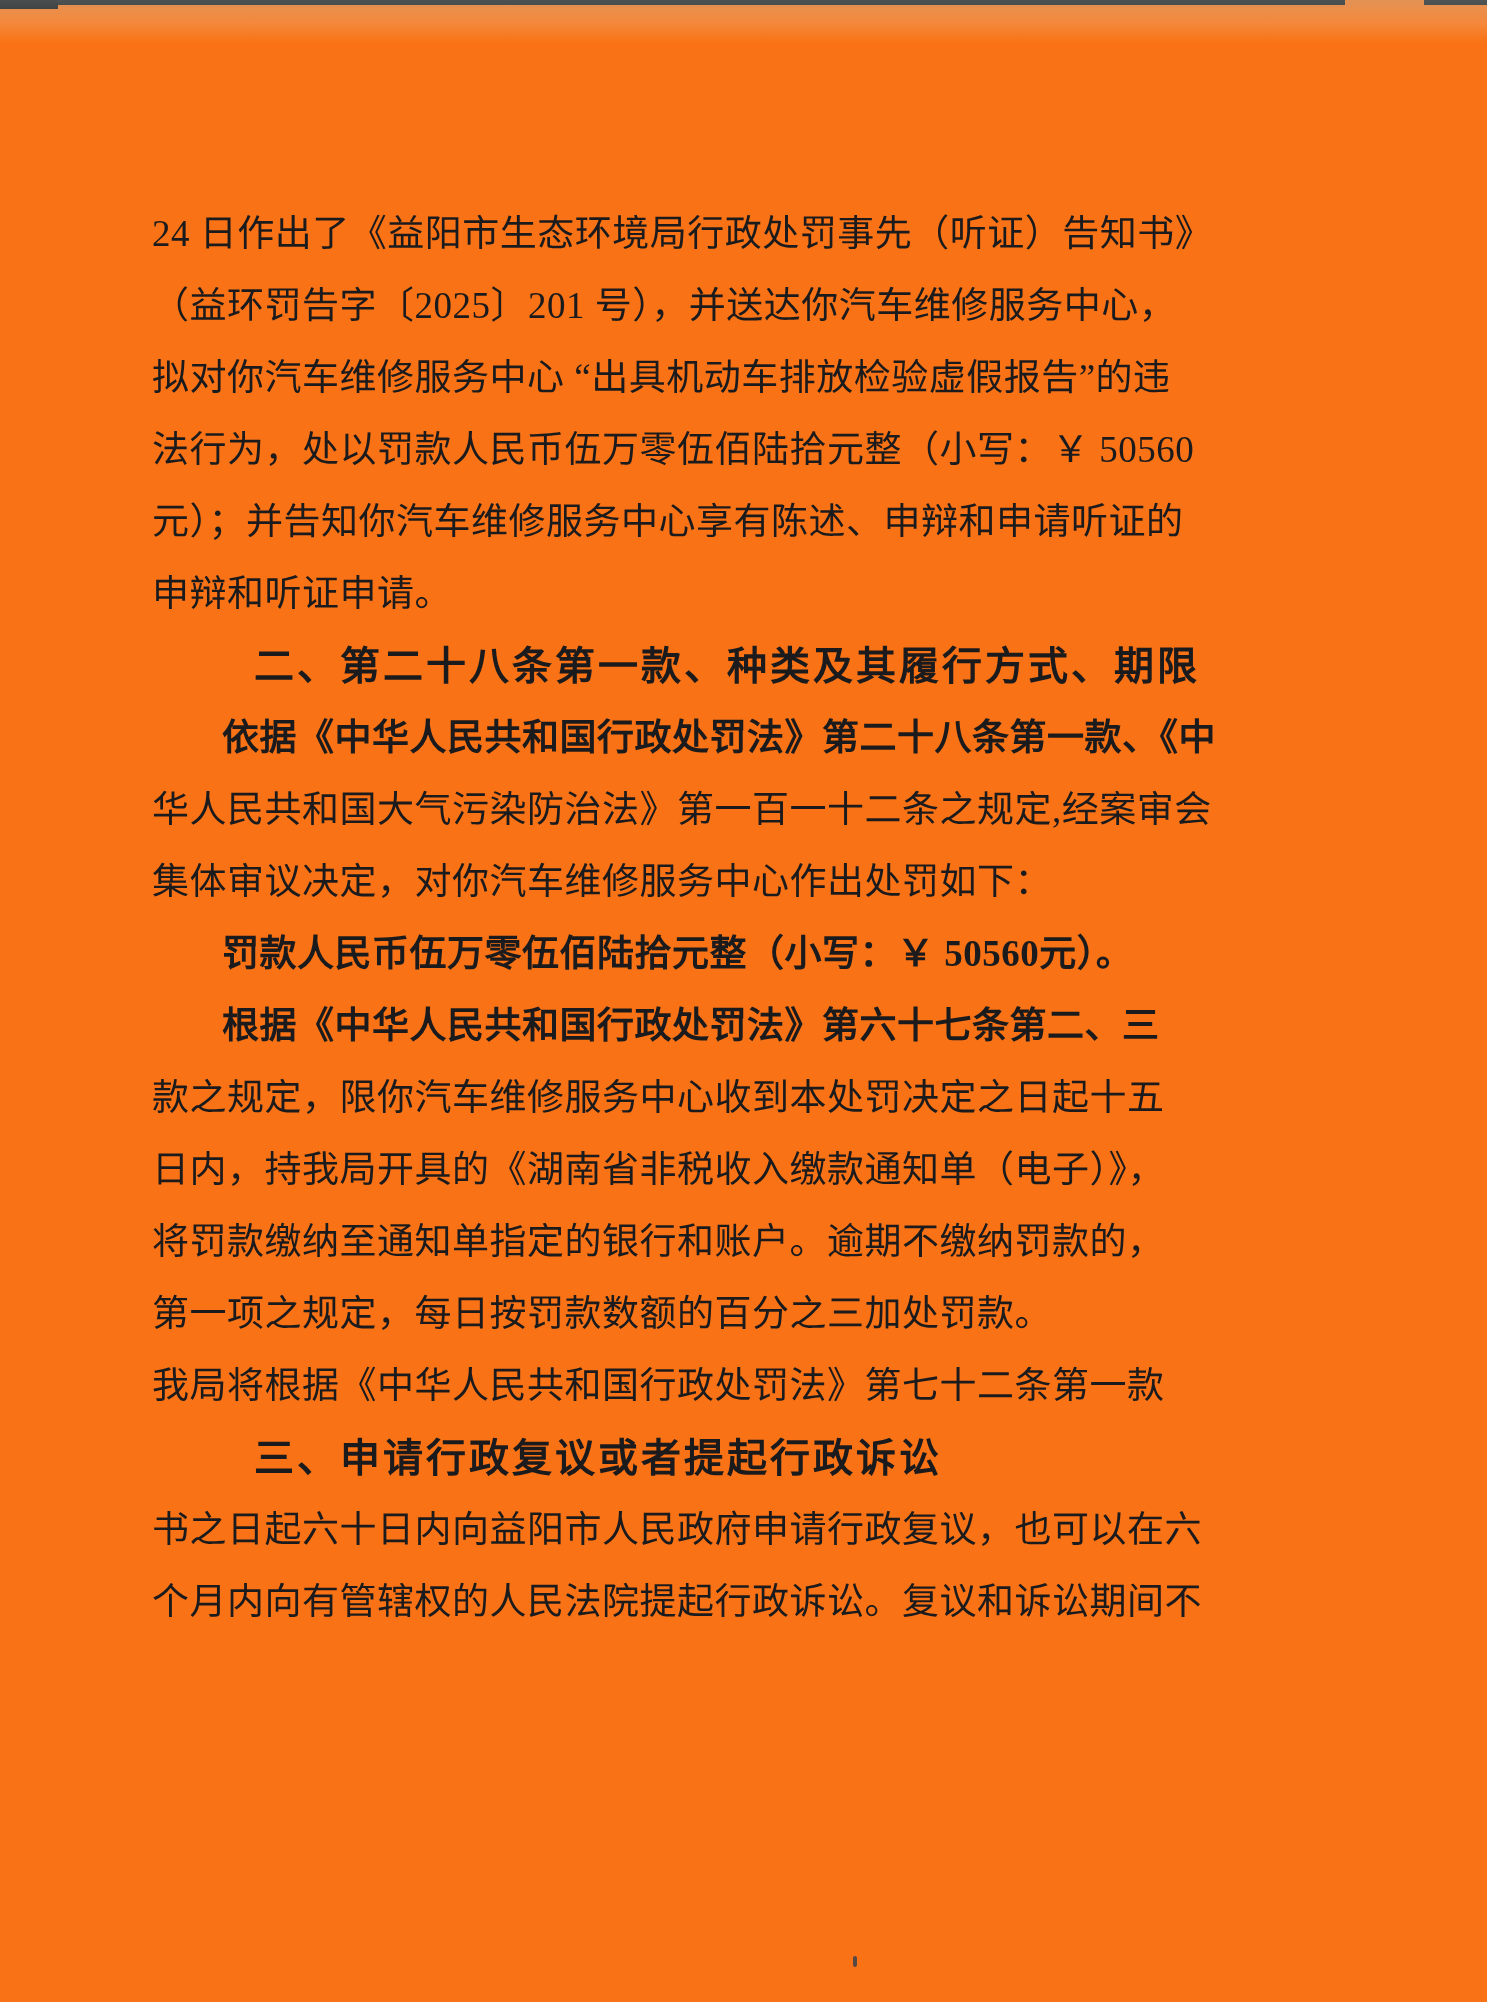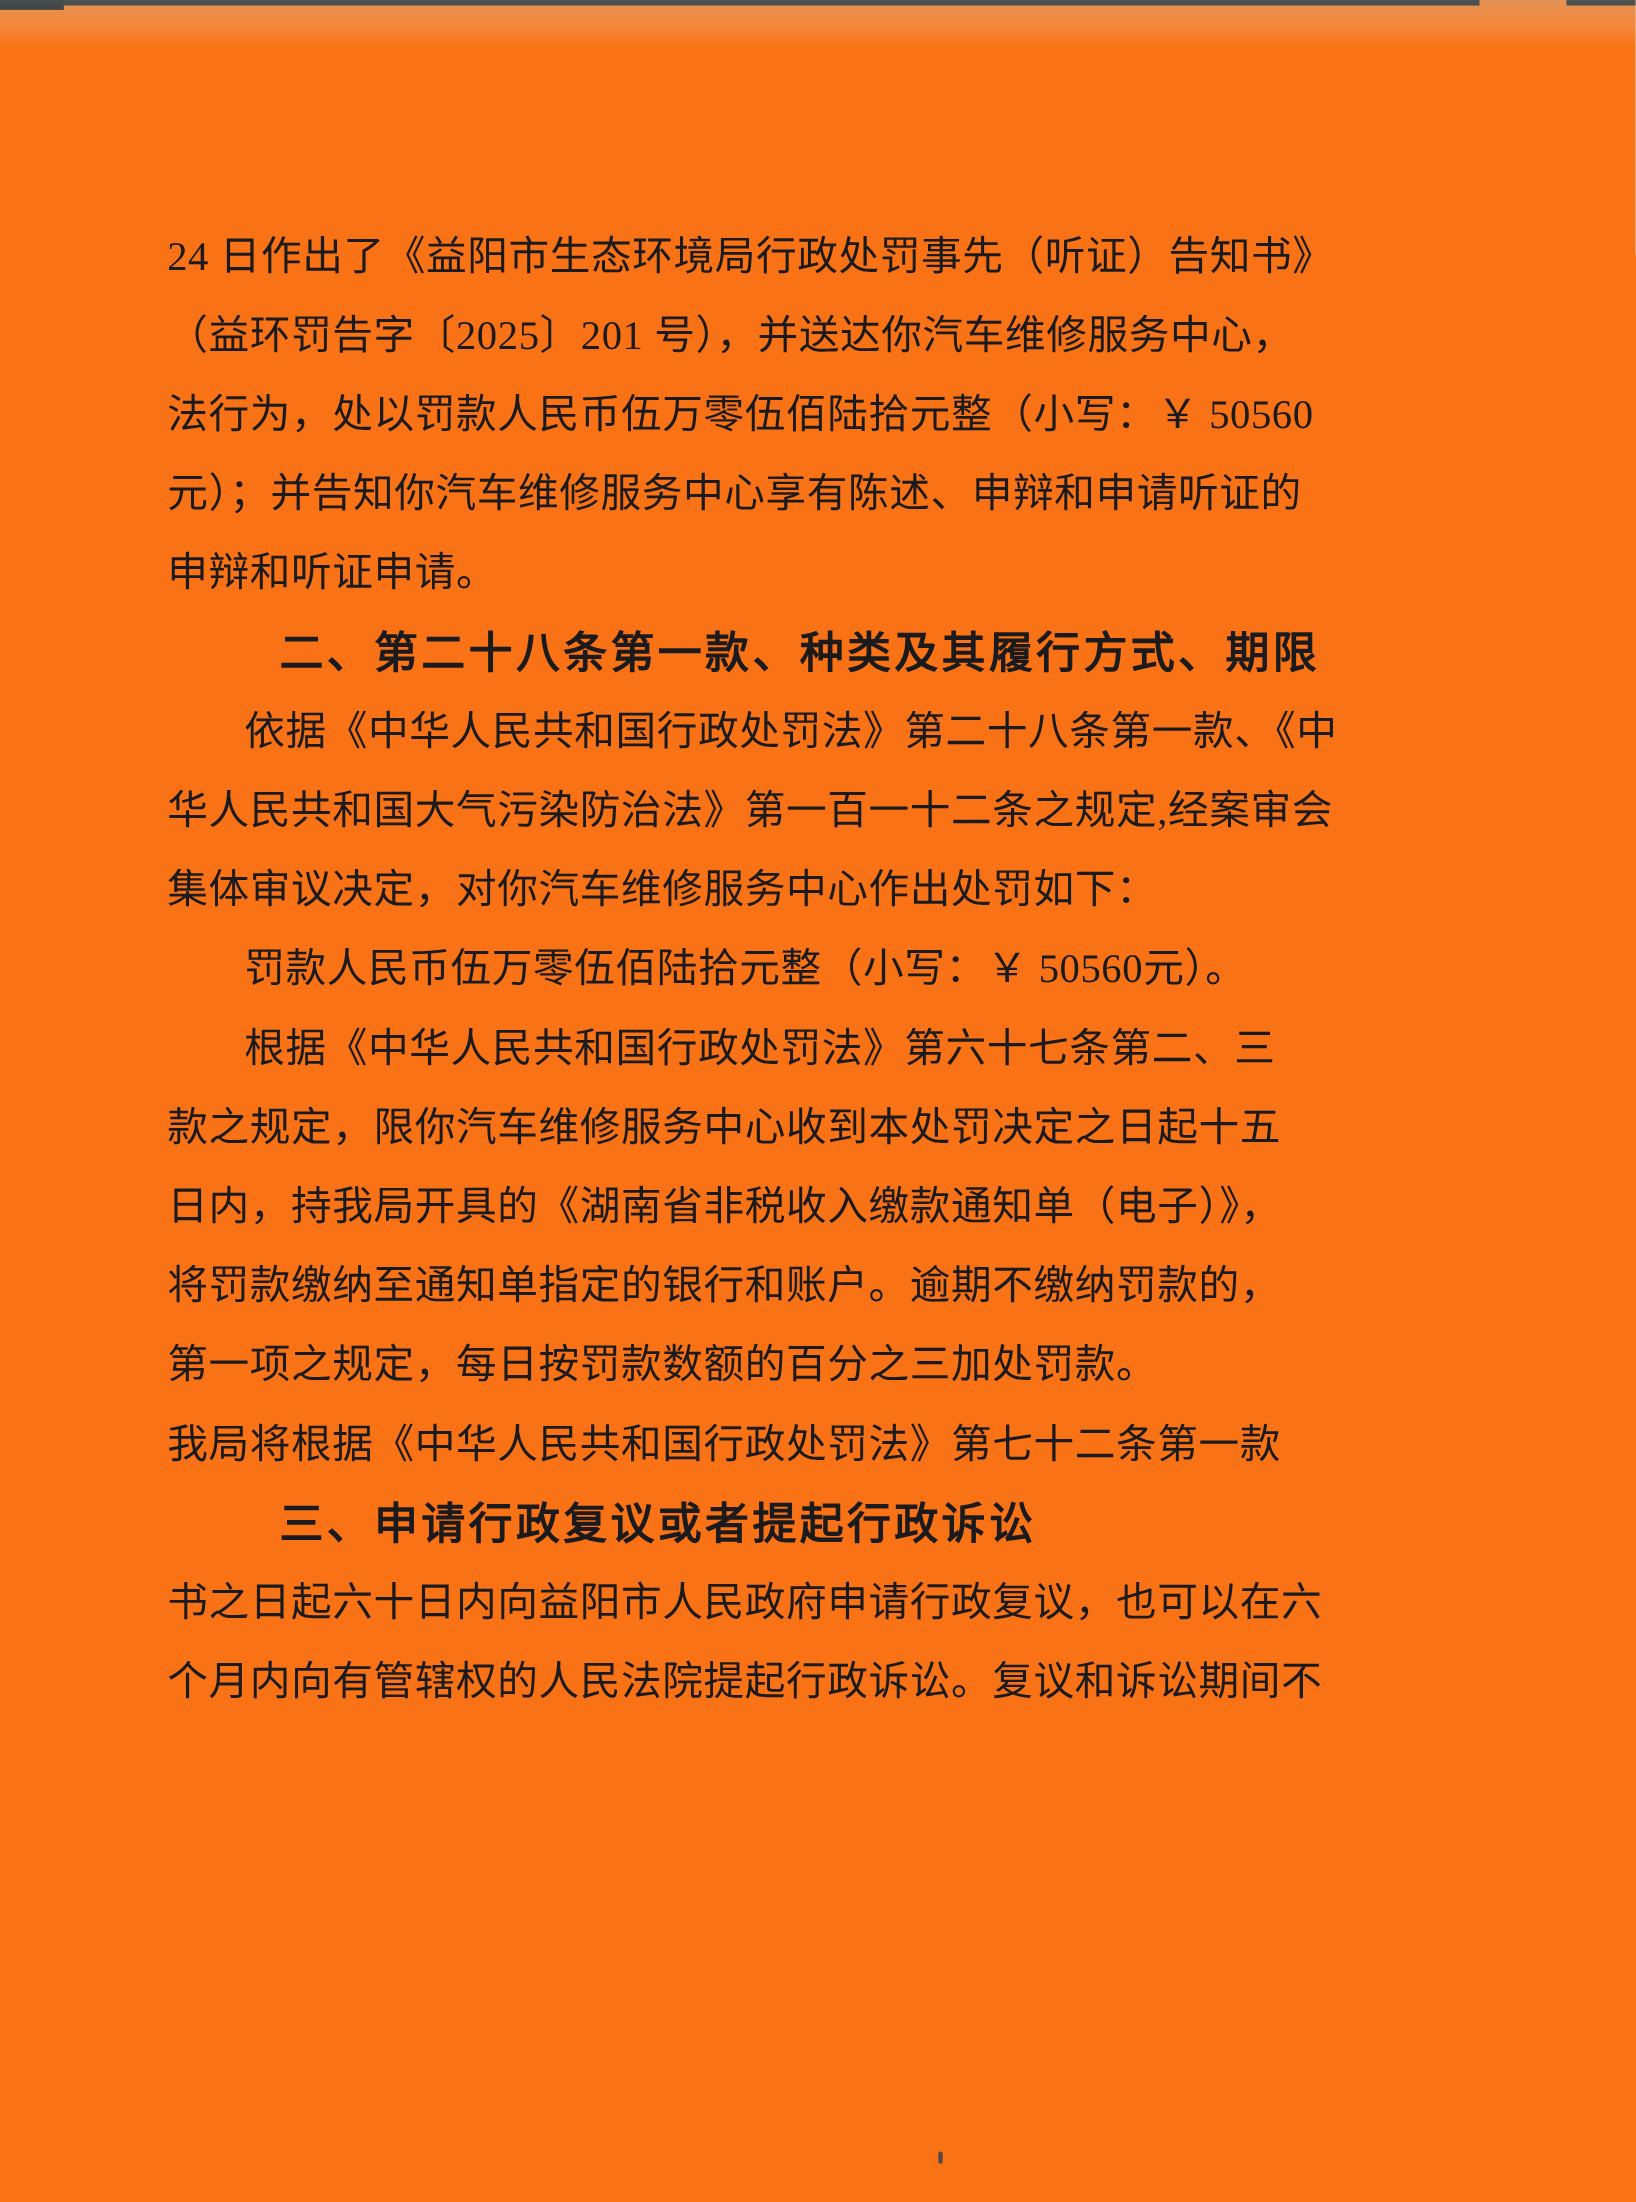--- a/index.html
+++ b/index.html
@@ -59,20 +59,21 @@
   .doc-line {
     font-size: 37px;
     line-height: 72px;
     height: 72px;
     letter-spacing: 0.5px;
     white-space: nowrap;
     text-rendering: optimizeLegibility;
   }
   .doc-line.indent {
     text-indent: 70px;
+    font-weight: bold;
   }
   .doc-line.heading {
     font-family: "Liberation Sans", "DejaVu Sans", sans-serif;
     font-weight: 700;
     font-size: 40px;
     letter-spacing: 3px;
     text-indent: 102px;
   }
 </style>
 </head>
@@ -81,20 +82,21 @@
 <div class="page">
 
   <div class="artifact top-strip"></div>
   <div class="artifact top-strip-right"></div>
   <div class="artifact top-noise"></div>
   <div class="artifact speck-bottom"></div>
 
   <div class="doc">
     <div class="doc-line">24 日作出了《益阳市生态环境局行政处罚事先（听证）告知书》</div>
     <div class="doc-line">（益环罚告字〔2025〕201 号），并送达你汽车维修服务中心，</div>
+    <div class="doc-line">拟对你汽车维修服务中心 “出具机动车排放检验虚假报告”的违</div>
     <div class="doc-line">法行为，处以罚款人民币伍万零伍佰陆拾元整（小写：￥ 50560</div>
     <div class="doc-line">元）；并告知你汽车维修服务中心享有陈述、申辩和申请听证的</div>
     <div class="doc-line">申辩和听证申请。</div>
     <div class="doc-line heading">二、第二十八条第一款、种类及其履行方式、期限</div>
     <div class="doc-line indent">依据《中华人民共和国行政处罚法》第二十八条第一款、《中</div>
     <div class="doc-line">华人民共和国大气污染防治法》第一百一十二条之规定,经案审会</div>
     <div class="doc-line">集体审议决定，对你汽车维修服务中心作出处罚如下：</div>
     <div class="doc-line indent">罚款人民币伍万零伍佰陆拾元整（小写：￥ 50560元）。</div>
     <div class="doc-line indent">根据《中华人民共和国行政处罚法》第六十七条第二、三</div>
     <div class="doc-line">款之规定，限你汽车维修服务中心收到本处罚决定之日起十五</div>

